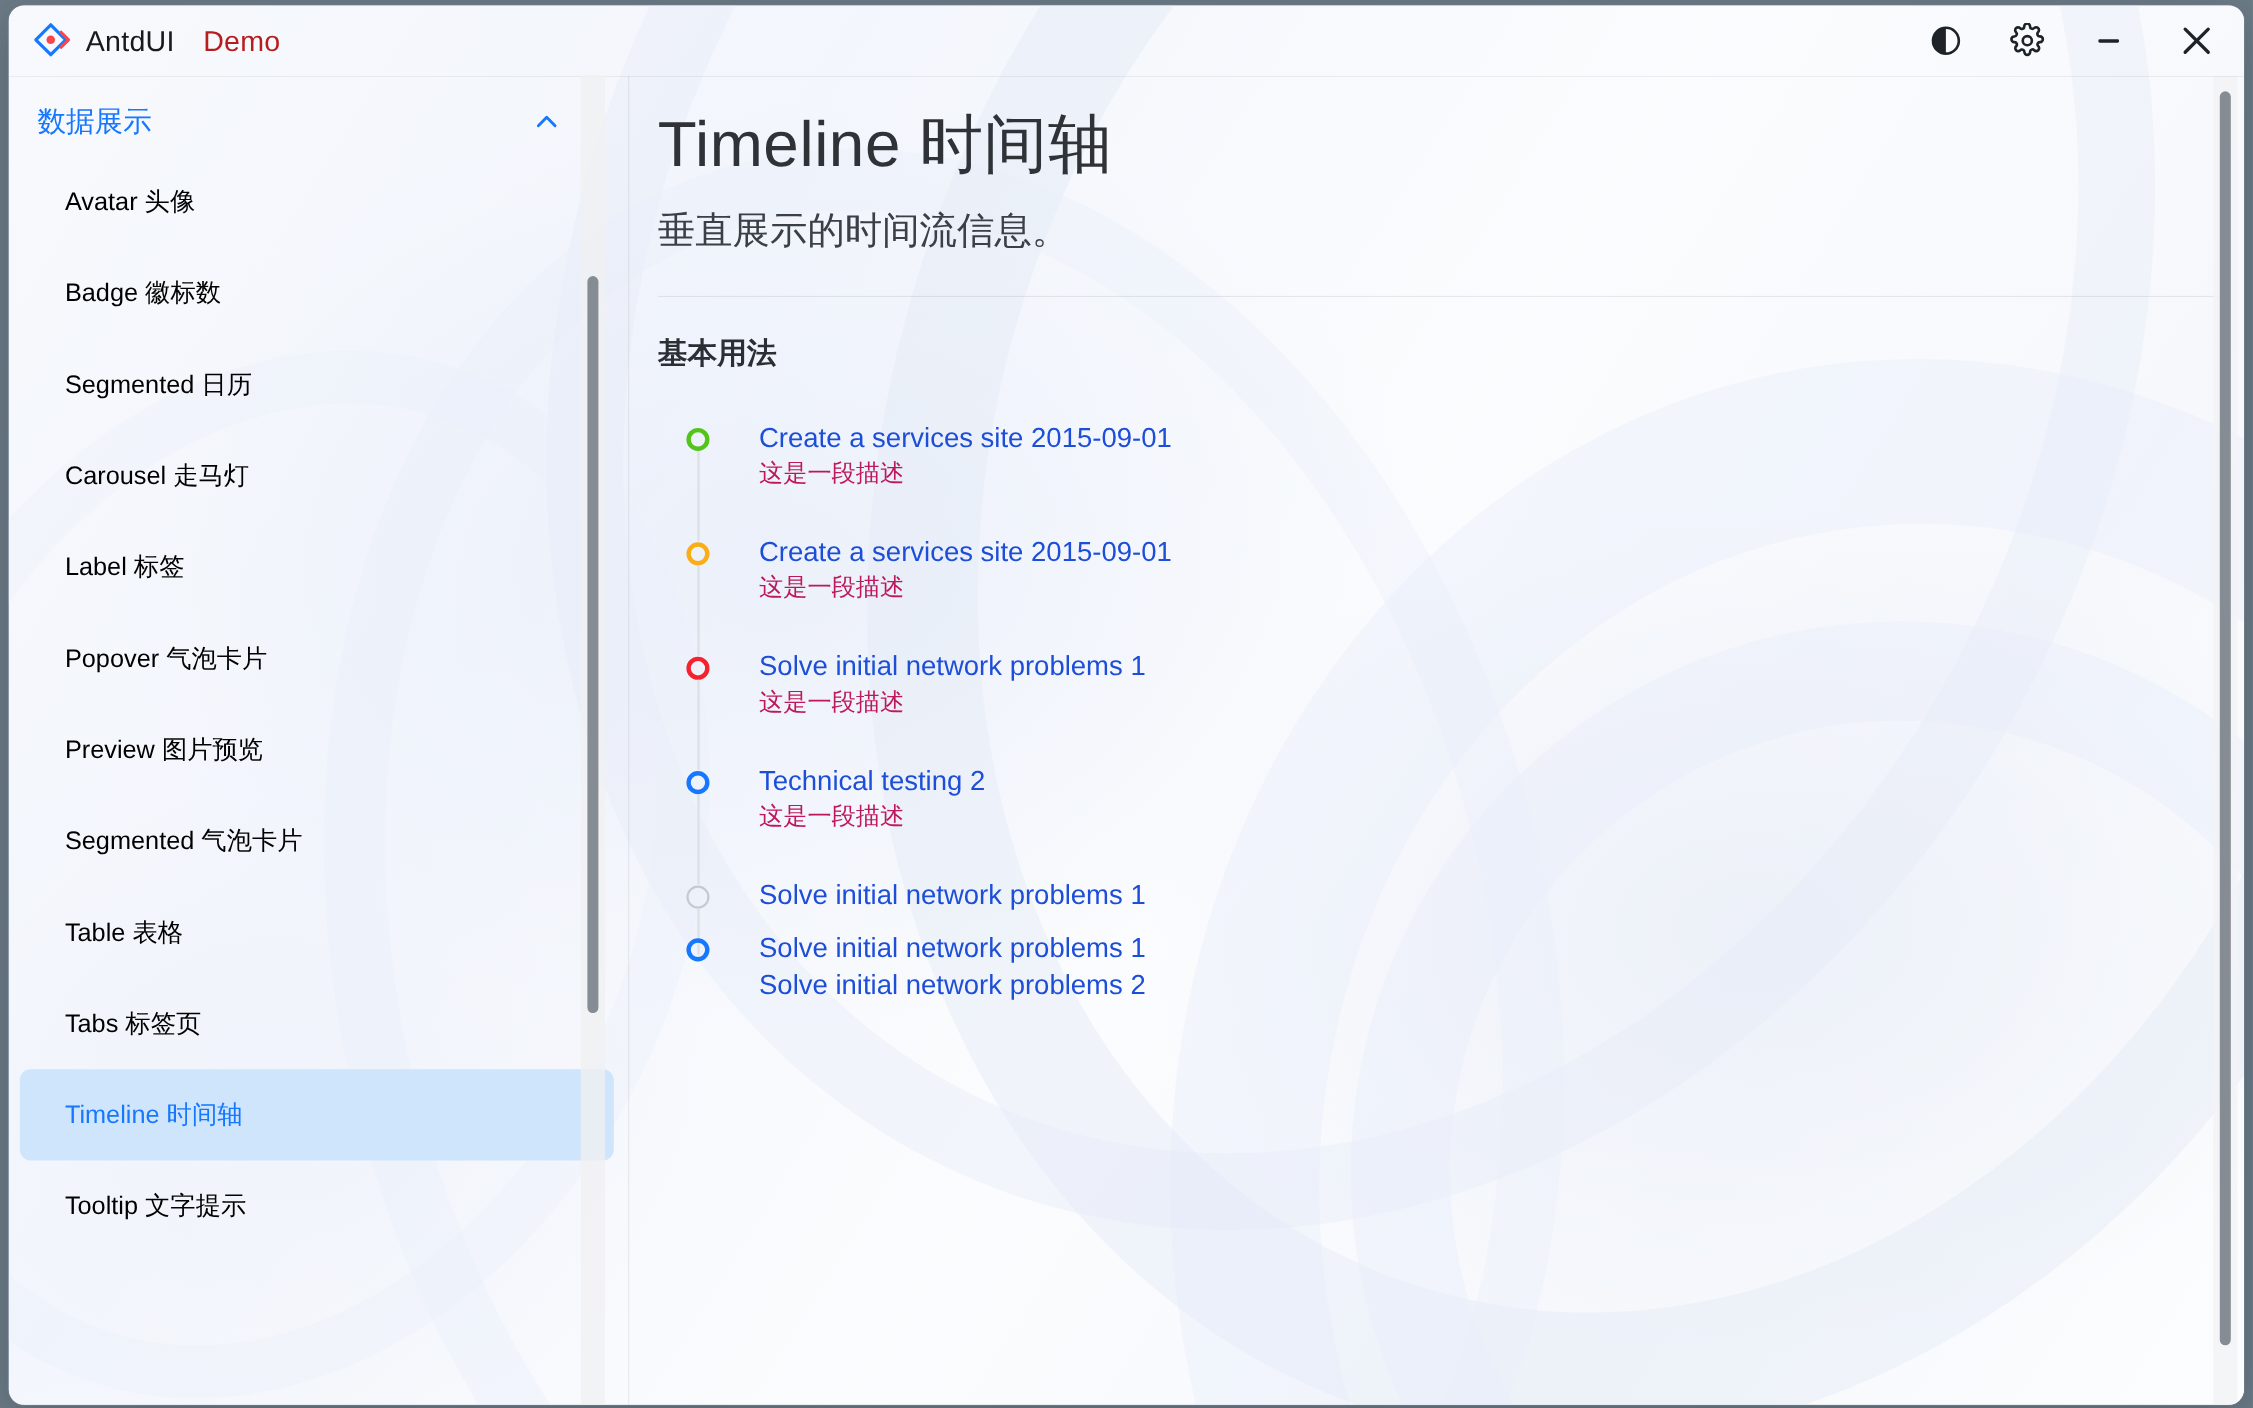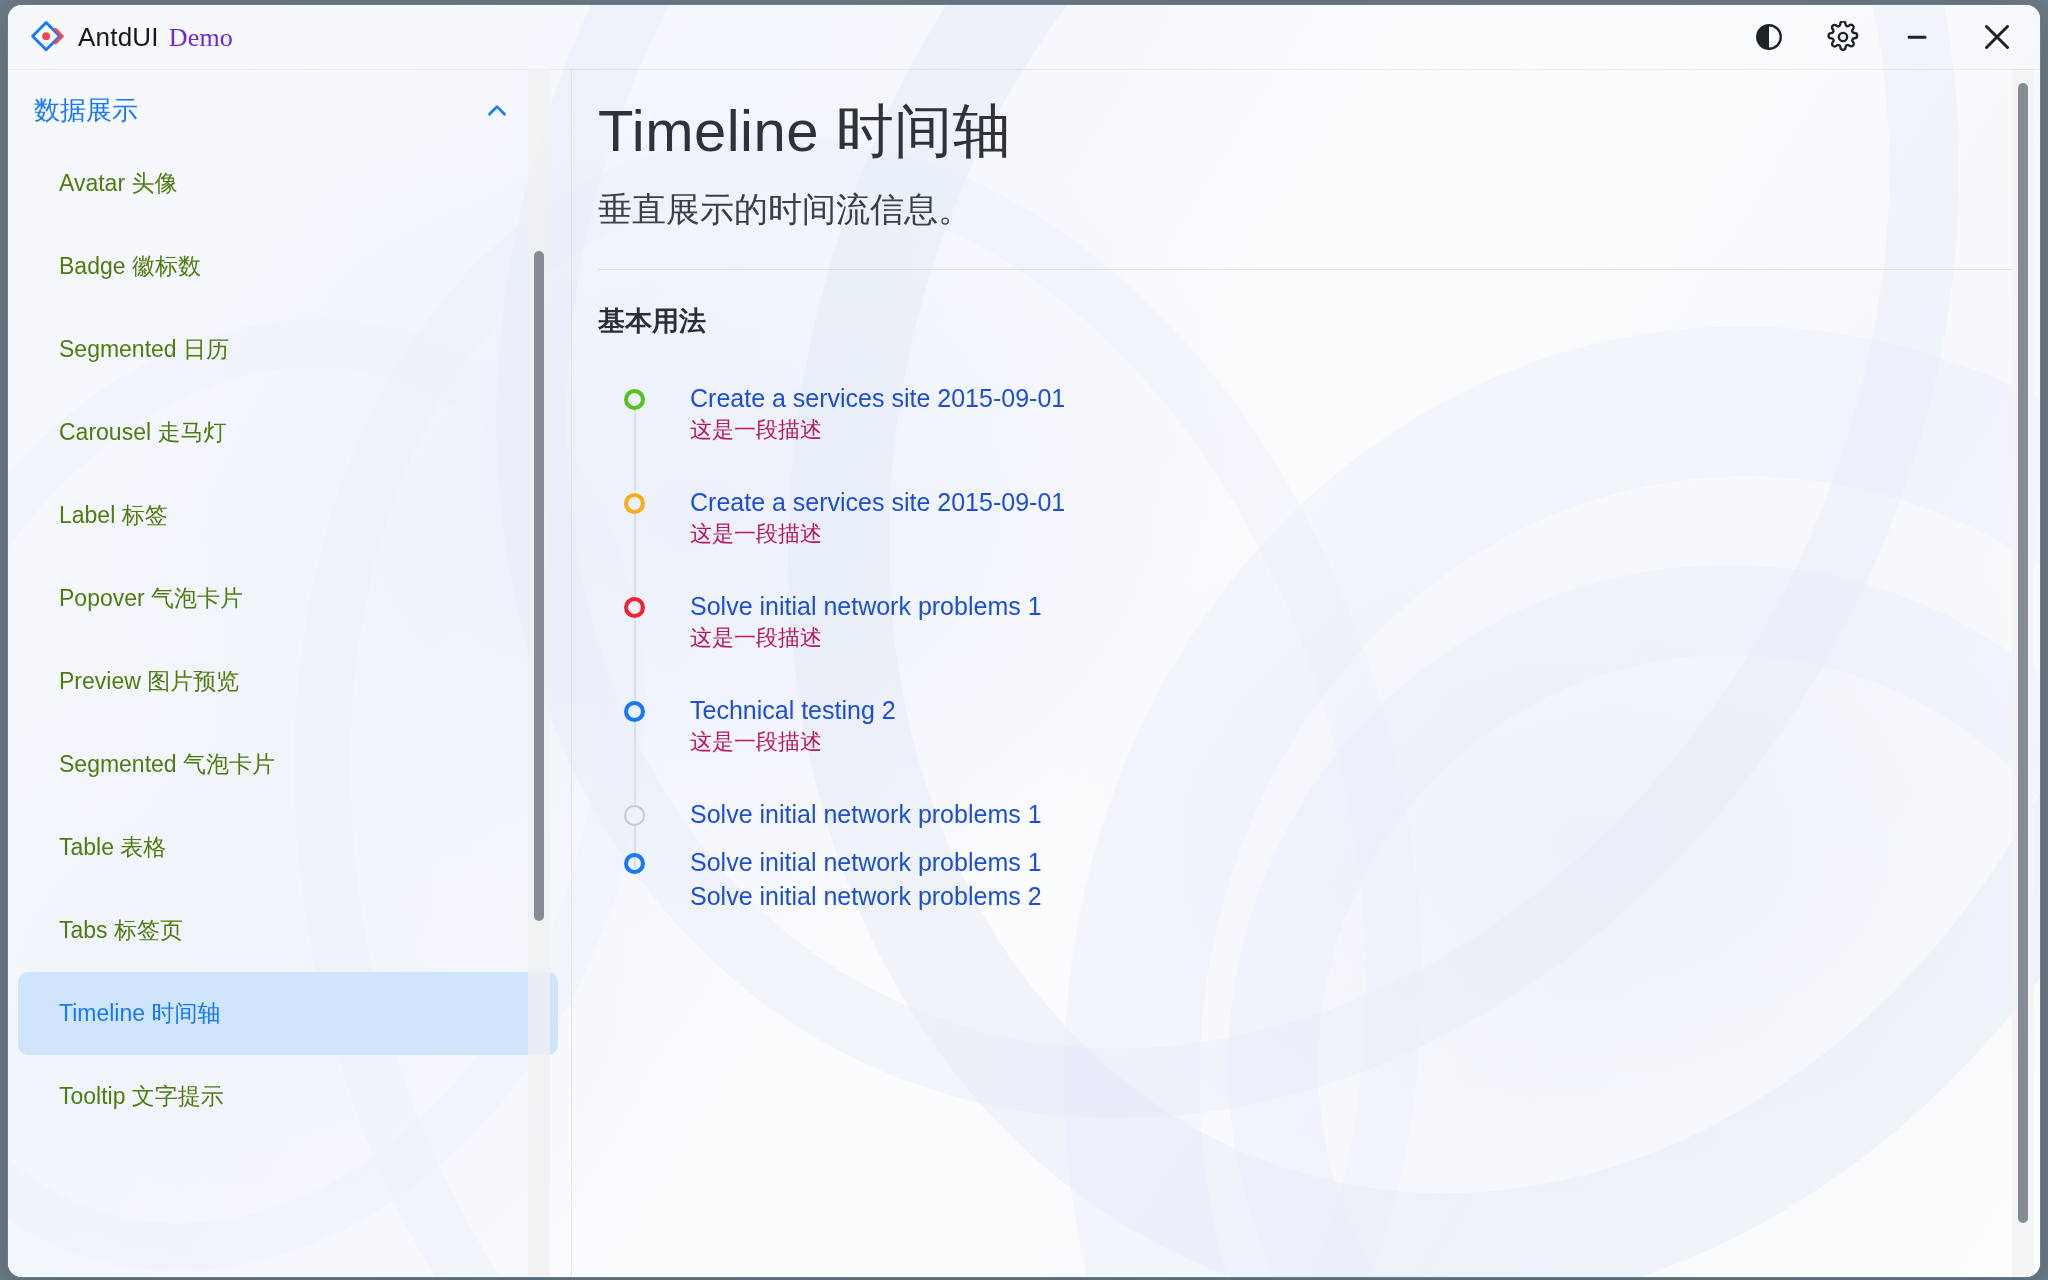--- a/index.html
+++ b/index.html
@@ -70,21 +70,21 @@
     z-index: 6;
   }
   .brand { display: flex; align-items: center; gap: 14px; padding-left: 22px; }
   .brand-logo { width: 34px; height: 34px; display: block; }
   .brand-text {
     font-size: 26px;
     letter-spacing: .2px;
     white-space: nowrap;
   }
   .brand-name { color: #16191d; }
-  .brand-sub  { color: #6d28d9; margin-left: 10px; font-family: Liberation Serif, serif; }
+  .brand-sub  { color: #b91c1c; margin-left: 26px; }
 
   .win-controls {
     margin-left: auto;
     display: flex;
     align-items: center;
     height: 100%;
   }
   .win-btn {
     width: 74px; height: 64px;
     display: flex; align-items: center; justify-content: center;
@@ -128,21 +128,21 @@
   }
 
   .nav-item {
     height: 83px;
     margin: 0 14px 0 10px;
     padding-left: 41px;
     display: flex;
     align-items: center;
     border-radius: 10px;
     font-size: 23px;
-    color: #4d7c0f;
+    color: #000000;
     cursor: pointer;
     white-space: nowrap;
   }
   .nav-item.active {
     background: #cfe5fb;
     color: #1677ff;
   }
 
   
   .sidebar-top-rule {

